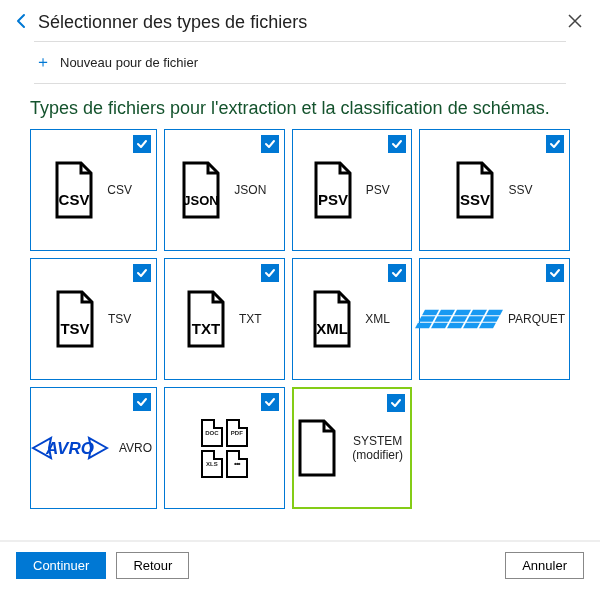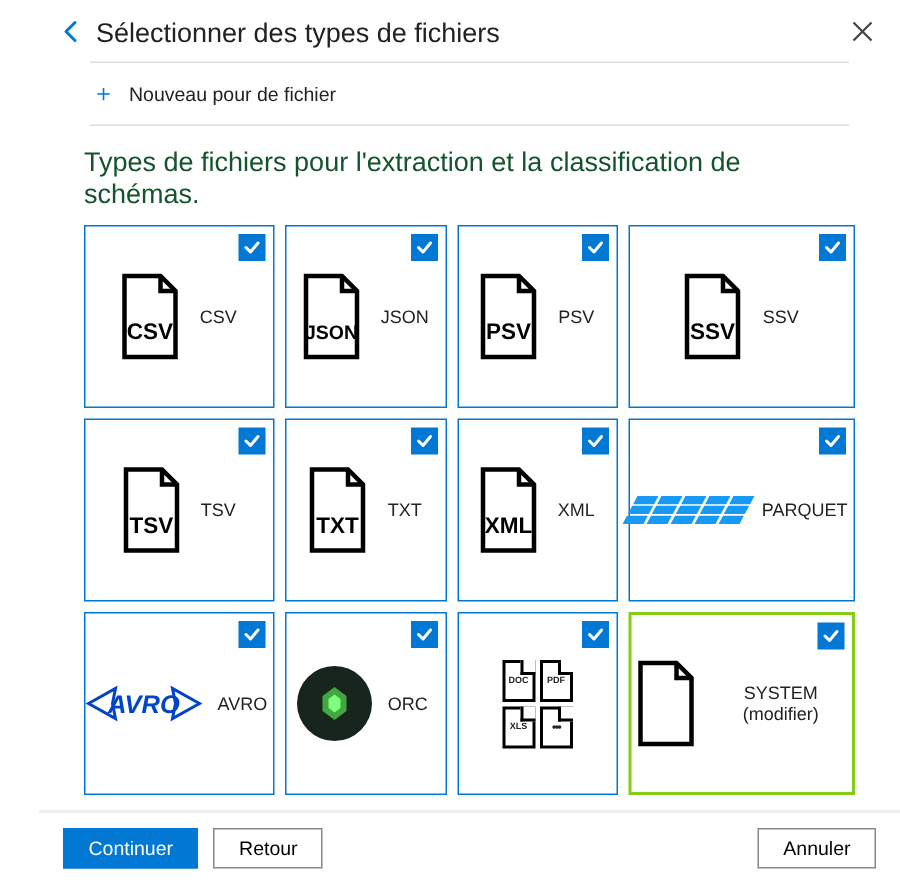--- a/index.html
+++ b/index.html
@@ -1,17 +1,17 @@
 <!DOCTYPE html>
 <html><head>
 <meta charset="utf-8">
 <style>
   * { box-sizing: border-box; margin: 0; padding: 0; }
   body { font-family: "Segoe UI", Arial, sans-serif; font-size: 13px; color: #222; background: #fff; width: 600px; height: 593px; overflow: hidden; }
-  .panel { width: 600px; height: 593px; display: flex; flex-direction: column; padding-left: 26px; }
+  .panel { width: 600px; height: 593px; display: flex; flex-direction: column; }
   .header { display: flex; align-items: center; padding: 12px 14px 8px 14px; }
   .back { color: #0078d4; cursor: pointer; margin-right: 8px; }
   .title { font-size: 18px; font-weight: 400; flex: 1; }
   .close { font-size: 18px; color: #555; cursor: pointer; padding: 0 4px; }
   .newtype-row { margin: 0 34px; border-top: 1px solid #ddd; border-bottom: 1px solid #ddd; padding: 10px 0; display: flex; align-items: center; gap: 8px; cursor: pointer; }
   .newtype-row .plus { color: #0078d4; font-size: 16px; width: 18px; text-align: center; }
   .subtitle { padding: 14px 30px 10px 30px; font-size: 18px; color: #14532d; }
   .grid { padding: 0 30px; display: grid; grid-template-columns: repeat(4, 1fr); gap: 7px; }
   .tile { position: relative; border: 1px solid #0078d4; height: 122px; display: flex; flex-direction: row; align-items: center; justify-content: center; gap: 6px; cursor: pointer; background: #fff; }
   .tile.highlight { border: 2px solid #84cc16; }
@@ -213,36 +213,20 @@
         </div>
         <div class="tile-label">AVRO</div>
       </div>
       <div class="tile">
         <div class="check">
           <svg width="12" height="12" viewBox="0 0 12 12">
             <path d="M2 6 L5 9 L10 3" stroke="#fff" stroke-width="2" fill="none" stroke-linecap="round" stroke-linejoin="round"></path>
           </svg>
         </div>
         <div class="tile-icon">
-          <div class="orc-circle">
-    <svg width="26" height="26" viewBox="0 0 26 26">
-              <path d="M13 2 L21 8 L21 18 L13 24 L5 18 L5 8 Z" fill="#3fa83f"></path>
-              <path d="M13 7 L17 10 L17 16 L13 19 L9 16 L9 10 Z" fill="#7eff7e"></path>
-            </svg>
-  </div>
-        </div>
-        <div class="tile-label">ORC</div>
-      </div>
-      <div class="tile">
-        <div class="check">
-          <svg width="12" height="12" viewBox="0 0 12 12">
-            <path d="M2 6 L5 9 L10 3" stroke="#fff" stroke-width="2" fill="none" stroke-linecap="round" stroke-linejoin="round"></path>
-          </svg>
-        </div>
-        <div class="tile-icon">
           <div class="doc-grid">
     <div class="mini">DOC</div>
             <div class="mini">PDF</div>
     <div class="mini">XLS</div>
             <div class="mini ell"></div>
   </div>
         </div>
       </div>
       <div class="tile highlight">
         <div class="check">

